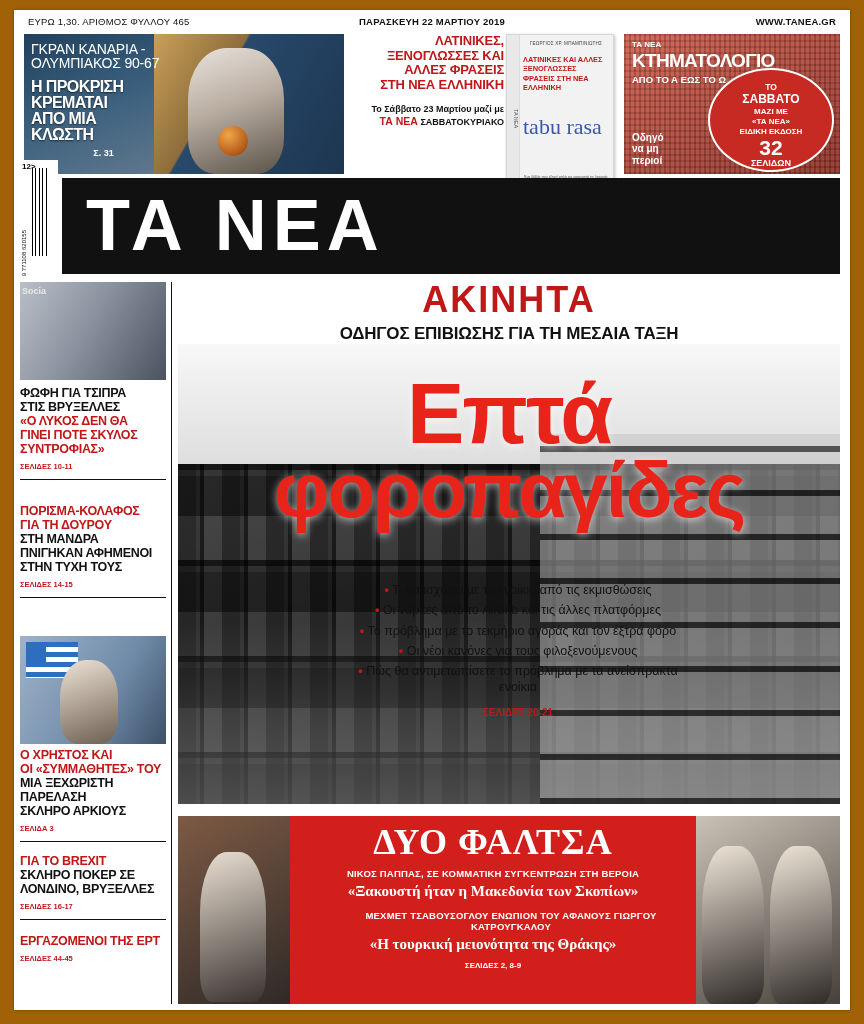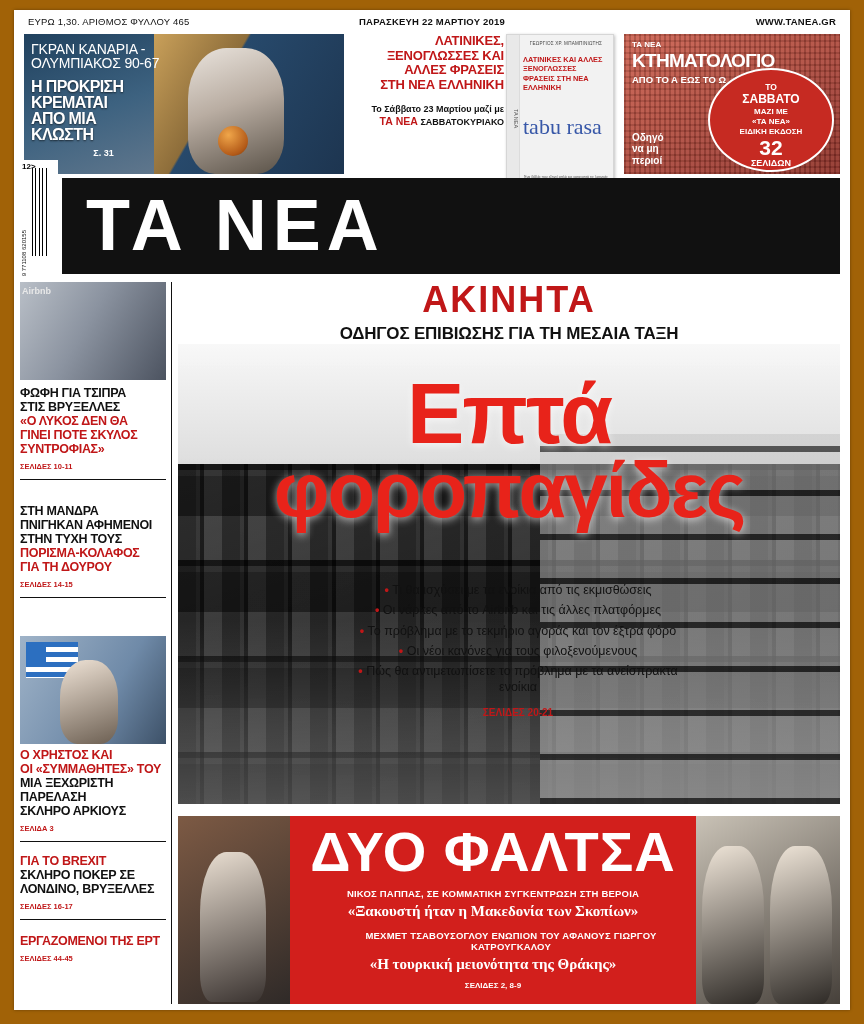--- a/index.html
+++ b/index.html
@@ -316,21 +316,21 @@
     background: linear-gradient(160deg,#efe5d8,#2e2a26);
     border-radius: 40% 40% 16% 16%;
   }
   .bottom .ph-right .m1 { left: 6px; }
   .bottom .ph-right .m2 { left: 74px; }
   .bottom .txt {
     position: absolute; left: 112px; right: 144px; top: 0; bottom: 0;
     color: #fff; text-align: center; padding-top: 8px;
   }
   .bottom .title {
-    font-size: 56px; font-weight: bold; letter-spacing: 1px; line-height: 1;
+    font-size: 36px; font-weight: bold; letter-spacing: 1px; line-height: 1; font-family: Liberation Serif, serif;
   }
   .bottom .k1 { font-size: 9.5px; font-weight: bold; margin-top: 8px; letter-spacing: .2px;}
   .bottom .q1 { font-size: 15px; font-weight: bold; margin-top: 4px; font-family: "Liberation Serif", serif;}
   .bottom .k2 { font-size: 9.5px; font-weight: bold; margin-top: 10px; letter-spacing: .2px; padding-left: 36px;}
   .bottom .q2 { font-size: 15px; font-weight: bold; margin-top: 4px; font-family: "Liberation Serif", serif;}
   .bottom .pg { font-size: 8px; font-weight: bold; margin-top: 8px;}
 </style>
 </head>
 <body>
 
@@ -406,39 +406,39 @@
     </div>
 
     <div class="barcode">
       <div class="issue">12&gt;</div>
       <div class="bars"></div>
       <div class="num">9 771108 620155</div>
     </div>
 
     <div class="leftcol">
       <div class="lphoto1">
-        <span class="tagword">Airbnb</span>
+        <span class="tagword">Socia</span>
       </div>
 
       <div class="lstory" style="top:104px">
         <div class="hl dark">ΦΩΦΗ ΓΙΑ ΤΣΙΠΡΑ
 ΣΤΙΣ ΒΡΥΞΕΛΛΕΣ</div>
         <div class="hl">«Ο ΛΥΚΟΣ ΔΕΝ ΘΑ
 ΓΙΝΕΙ ΠΟΤΕ ΣΚΥΛΟΣ
 ΣΥΝΤΡΟΦΙΑΣ»</div>
         <div class="pages">ΣΕΛΙΔΕΣ 10-11</div>
         <div class="rule"></div>
       </div>
 
       <div class="lstory" style="top:222px">
+        <div class="hl">ΠΟΡΙΣΜΑ-ΚΟΛΑΦΟΣ
+ΓΙΑ ΤΗ ΔΟΥΡΟΥ</div>
         <div class="hl dark">ΣΤΗ ΜΑΝΔΡΑ
 ΠΝΙΓΗΚΑΝ ΑΦΗΜΕΝΟΙ
 ΣΤΗΝ ΤΥΧΗ ΤΟΥΣ</div>
-        <div class="hl">ΠΟΡΙΣΜΑ-ΚΟΛΑΦΟΣ
-ΓΙΑ ΤΗ ΔΟΥΡΟΥ</div>
         <div class="pages">ΣΕΛΙΔΕΣ 14-15</div>
         <div class="rule"></div>
       </div>
 
       <div class="lphoto2">
         <div class="flag"></div>
         <div class="person"></div>
       </div>
 
       <div class="lstory" style="top:466px">

